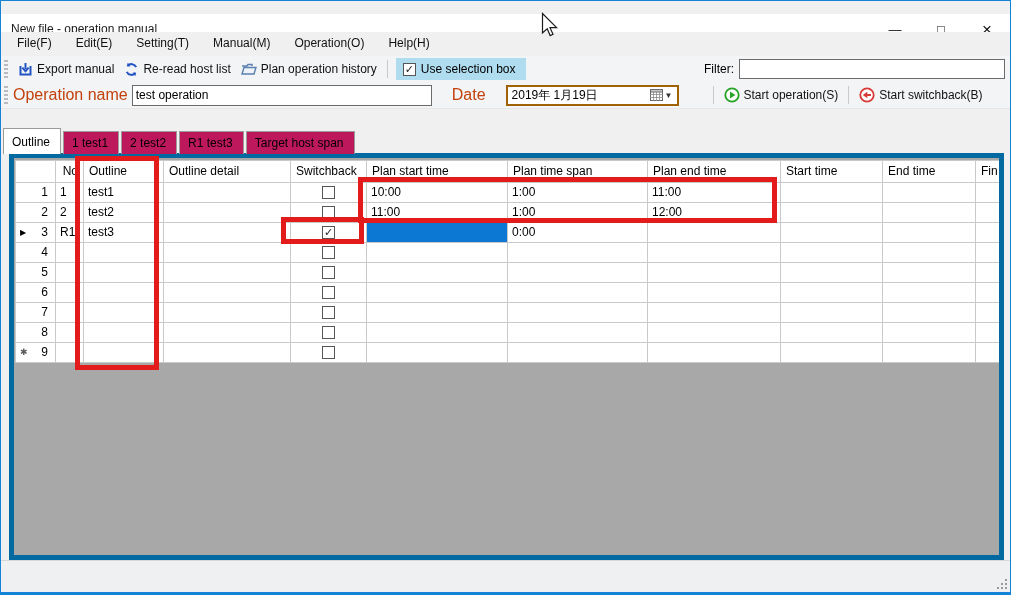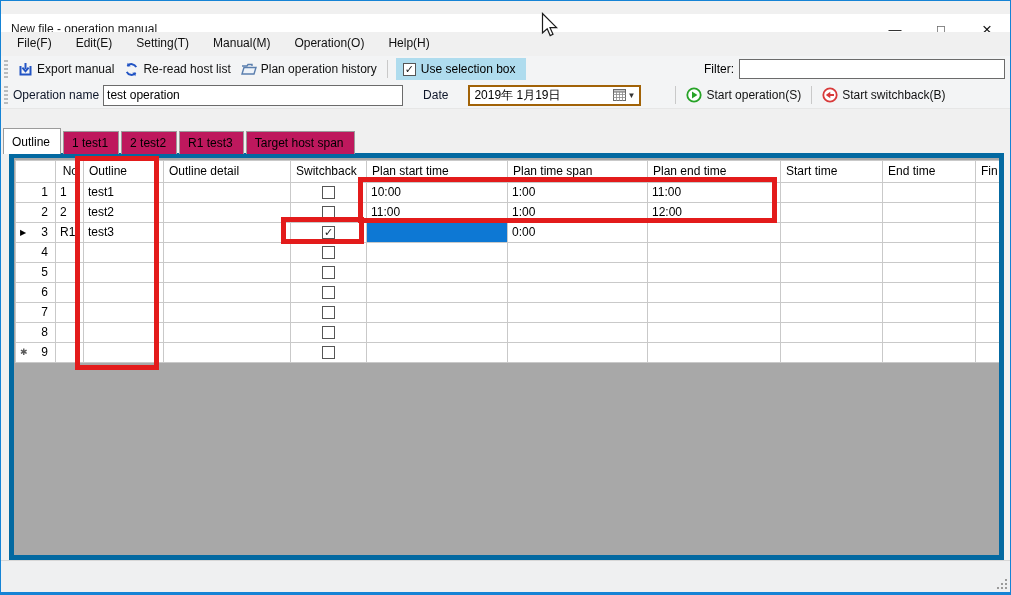--- a/index.html
+++ b/index.html
@@ -28,21 +28,21 @@
   .tb-btn{ display:flex; align-items:center; gap:4px; padding:3px 5px; font-size:12px; color:#111; }
   .tb-sep{ width:1px; height:18px; background:#c9c9c9; margin:0 5px; }
   .use-sel{ display:flex; align-items:center; gap:5px; background:#afdcee; padding:4px 10px 4px 7px;
     font-size:12px; margin-left:3px; }
   .spacer{ flex:1; }
   .filter-lab{ font-size:12px; margin-right:5px; }
   .filter-input{ width:266px; height:20px; border:1px solid #6b6b6b; background:#fff; margin-right:5px;
     font:12px "Liberation Sans",sans-serif; padding:0 3px; }
   .opname-input{ width:300px; height:21px; border:1px solid #6b6b6b; background:#fff;
     font:12px "Liberation Sans",sans-serif; padding:0 3px; margin-left:4px; }
-  .lab{ font-size:12px; color:#0f172a; }
+  .lab{ font-size:16px; color:#c2410c; }
   .date-field{ display:flex; align-items:center; width:173px; height:21px; border:2px solid #a16207;
     background:#fff; margin-left:20px; padding:0 2px 0 4px; }
   .date-text{ flex:1; font-size:12px; }
   .dd-arrow{ font-size:8px; color:#333; padding:0 2px; }
   .checkbox{ width:13px; height:13px; border:1px solid #555; background:#fff; display:inline-flex;
     align-items:center; justify-content:center; font-size:11px; line-height:11px; color:#222; }
   
   .tabstrip{ position:absolute; left:2px; top:127px; height:26px; display:flex; align-items:flex-end; z-index:5; }
   .tab{ height:23px; padding:4px 10px 3px 8px; font-size:12px; background:#be185d;
     border:1px solid #9b9b9b; border-bottom:none; margin-right:2px; white-space:nowrap; }

